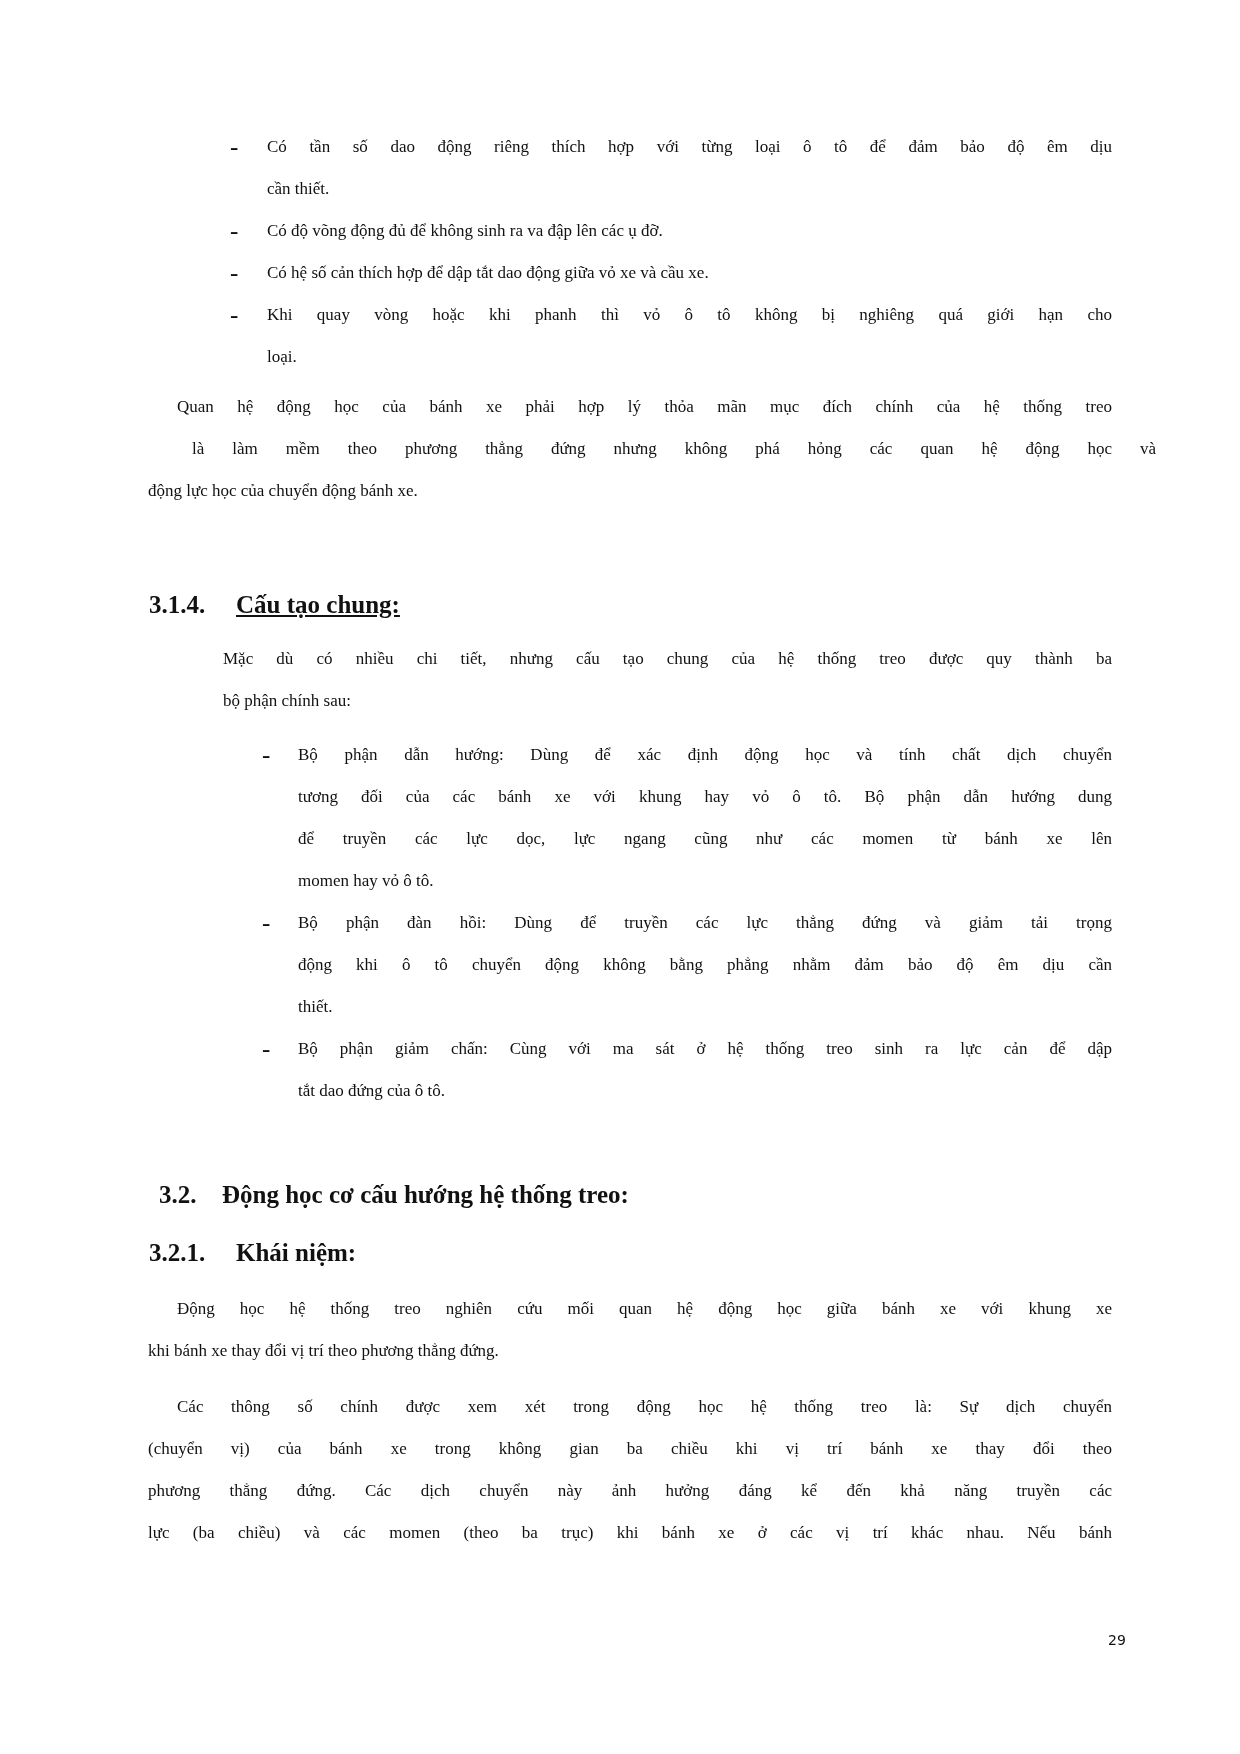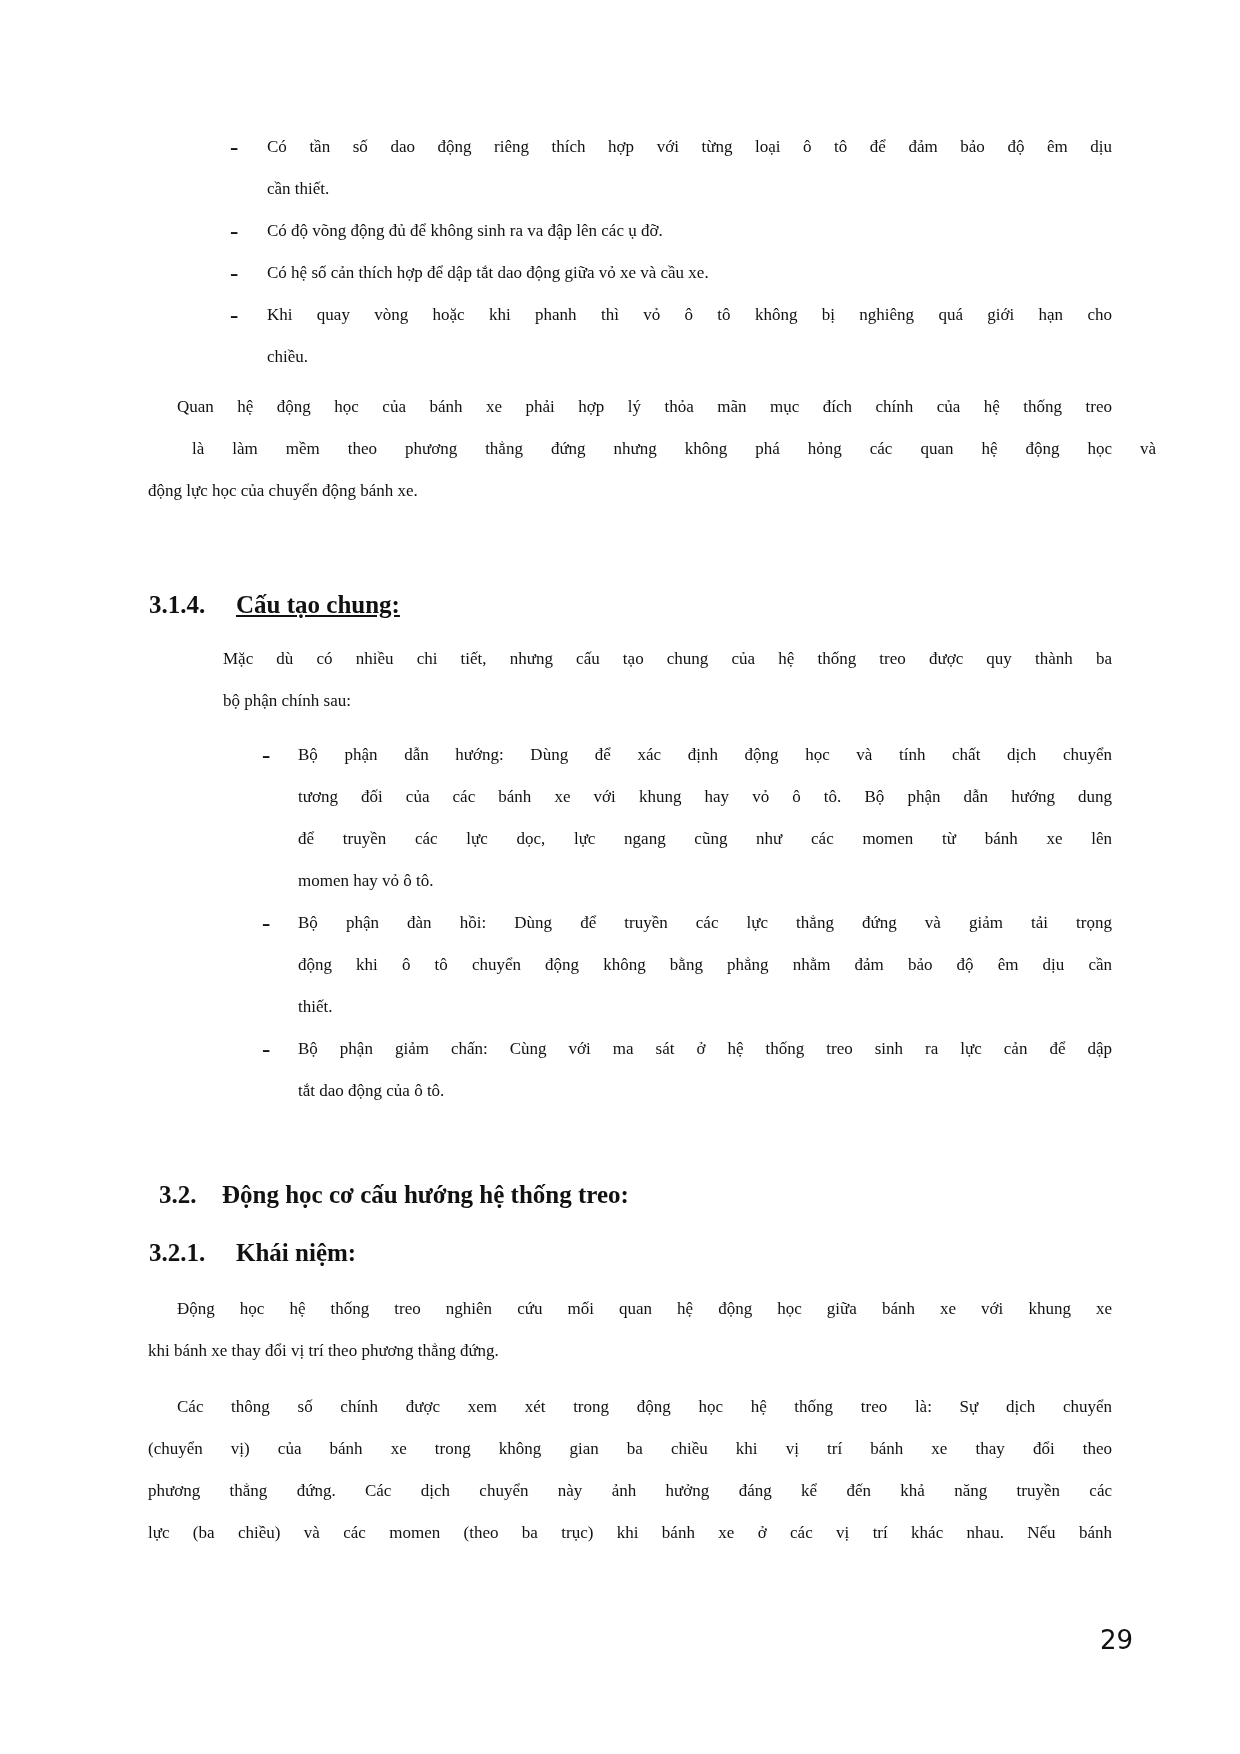--- a/index.html
+++ b/index.html
@@ -3,41 +3,41 @@
 <meta charset="utf-8">
 <style>
   html, body { margin: 0; padding: 0; background: #ffffff; }
   body { width: 1240px; height: 1754px; position: relative; overflow: hidden;
          font-family: "Liberation Serif", "DejaVu Serif", serif; color: #111111; }
   .page { position: absolute; left: 0; top: 0; width: 1240px; height: 1754px; }
   .line { position: absolute; font-size: 17px; line-height: 30px; white-space: nowrap; }
   .just { text-align: justify; text-align-last: justify; white-space: normal; }
   .bullet-dash { position: absolute; font-size: 25px; line-height: 30px; }
   .heading { position: absolute; font-size: 25px; line-height: 30px; font-weight: bold; white-space: nowrap; }
-  .page-number { position: absolute; font-family: "DejaVu Sans", "Liberation Sans", sans-serif; font-size: 26px; line-height: 24px; }
+  .page-number { position: absolute; font-family: "DejaVu Sans", "Liberation Sans", sans-serif; font-size: 14px; line-height: 24px; margin-left: 8px; }
 </style>
 </head>
 <body>
 
 <div class="page">
 
   <div>
     <span class="bullet-dash" style="left:230px; top:132px;">-</span>
     <div class="line just" style="left:267px; top:132px; width:845px;">Có tần số dao động riêng thích hợp với từng loại ô tô để đảm bảo độ êm dịu</div>
     <div class="line" style="left:267px; top:174px;">cần thiết.</div>
 
     <span class="bullet-dash" style="left:230px; top:216px;">-</span>
     <div class="line" style="left:267px; top:216px;">Có độ võng động đủ để không sinh ra va đập lên các ụ đỡ.</div>
 
     <span class="bullet-dash" style="left:230px; top:258px;">-</span>
     <div class="line" style="left:267px; top:258px;">Có hệ số cản thích hợp để dập tắt dao động giữa vỏ xe và cầu xe.</div>
 
     <span class="bullet-dash" style="left:230px; top:300px;">-</span>
     <div class="line just" style="left:267px; top:300px; width:845px;">Khi quay vòng hoặc khi phanh thì vỏ ô tô không bị nghiêng quá giới hạn cho</div>
-    <div class="line" style="left:267px; top:342px;">chiều.</div>
+    <div class="line" style="left:267px; top:342px;">loại.</div>
   </div>
 
   <div>
     <div class="line just" style="left:177px; top:392px; width:935px;">Quan hệ động học của bánh xe phải hợp lý thỏa mãn mục đích chính của hệ thống treo</div>
     <div class="line just" style="left:148px; top:434px; width:964px;margin-left:44px;">là làm mềm theo phương thẳng đứng nhưng không phá hỏng các quan hệ động học và</div>
     <div class="line" style="left:148px; top:476px;">động lực học của chuyển động bánh xe.</div>
   </div>
 
   <div>
     <span class="heading" style="left:149px; top:590px;">3.1.4.</span>
@@ -56,21 +56,21 @@
     <div class="line just" style="left:298px; top:824px; width:814px;">để truyền các lực dọc, lực ngang cũng như các momen từ bánh xe lên</div>
     <div class="line" style="left:298px; top:866px;">momen hay vỏ ô tô.</div>
 
     <span class="bullet-dash" style="left:262px; top:908px;">-</span>
     <div class="line just" style="left:298px; top:908px; width:814px;">Bộ phận đàn hồi: Dùng để truyền các lực thẳng đứng và giảm tải trọng</div>
     <div class="line just" style="left:298px; top:950px; width:814px;">động khi ô tô chuyển động không bằng phẳng nhằm đảm bảo độ êm dịu cần</div>
     <div class="line" style="left:298px; top:992px;">thiết.</div>
 
     <span class="bullet-dash" style="left:262px; top:1034px;">-</span>
     <div class="line just" style="left:298px; top:1034px; width:814px;">Bộ phận giảm chấn: Cùng với ma sát ở hệ thống treo sinh ra lực cản để dập</div>
-    <div class="line" style="left:298px; top:1076px;">tắt dao động của ô tô.</div>
+    <div class="line" style="left:298px; top:1076px;">tắt dao đứng của ô tô.</div>
   </div>
 
   <div>
     <span class="heading" style="left:159px; top:1180px;">3.2.</span>
     <span class="heading" style="left:222px; top:1180px;">Động học cơ cấu hướng hệ thống treo:</span>
   </div>
 
   <div>
     <span class="heading" style="left:149px; top:1238px;">3.2.1.</span>
     <span class="heading" style="left:236px; top:1238px;">Khái niệm:</span>

